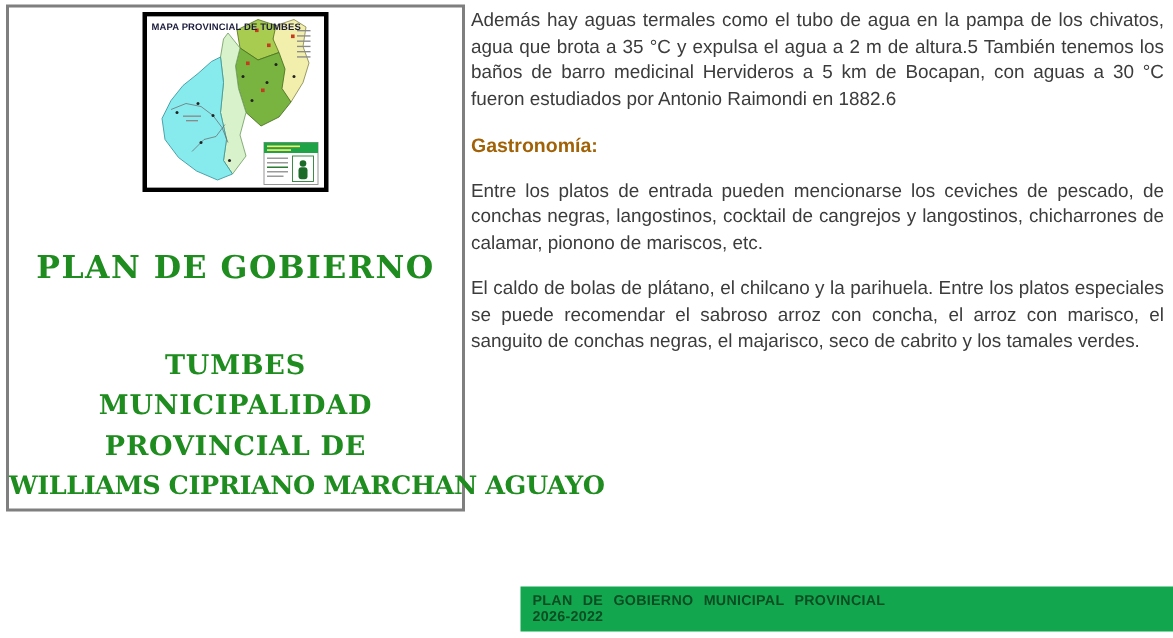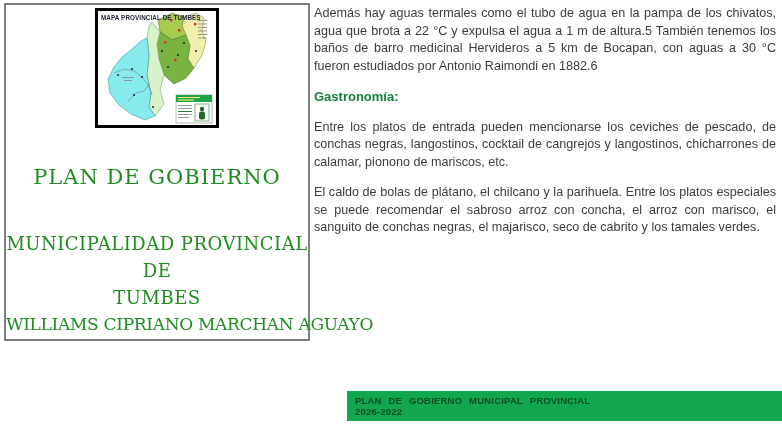--- a/index.html
+++ b/index.html
@@ -7,29 +7,29 @@
         font-family:"Liberation Sans",sans-serif;}
 
   
   .left-panel{position:absolute;left:4px;top:3px;width:302px;height:334px;
               border:2px solid #7f7f7f;background:#ffffff;}
   .map-frame{position:absolute;left:89px;top:3px;width:118px;height:114px;
              border:3px solid #000;background:#fff;}
   .map-frame svg{display:block;}
 
   .green-title{position:absolute;left:0;width:100%;text-align:center;
-               font-family:"DejaVu Serif",serif;font-weight:normal;color:#1e8c1e;}
+               font-family:"DejaVu Serif",serif;font-weight:bold;color:#1e8c1e;}
   .gt1{top:160px;font-size:21px;letter-spacing:1px;}
   .gt2{top:225px;font-size:18px;line-height:27px;letter-spacing:.5px;}
   .gt3{top:309px;font-size:17px;letter-spacing:-.3px;white-space:nowrap;}
 
   
   .content{position:absolute;left:314px;top:5px;width:462px;color:#3c3c3c;}
   .content p{margin:0 0 13px 0;text-align:justify;font-size:12.6px;line-height:17.5px;}
-  .content p.bold{font-weight:bold;color:#15803d;font-size:13px;}
+  .content p.bold{font-weight:bold;color:#a16207;font-size:13px;}
 
   
   .footer{position:absolute;left:308px;top:391px;width:472px;height:30px;
           background:#12a74e;display:flex;align-items:center;justify-content:space-between;
           box-sizing:border-box;padding:0 12px 0 8px;margin-left:39px;}
   .footer-text{color:#0b4d22;font-weight:bold;font-size:9.5px;line-height:11.5px;
                word-spacing:4px;letter-spacing:.2px;}
   .footer-page{color:#0b4d22;font-weight:normal;font-size:9.5px;}
 </style>
 </head>
@@ -96,29 +96,29 @@
           <rect x="101" y="100.5" width="6" height="8" rx="2" fill="#1d6b28"></rect>
         </g>
 
         <text x="3" y="9" font-family="Liberation Sans, sans-serif" font-size="6.3" font-weight="bold" fill="#1b1b3c" letter-spacing="0.1">MAPA PROVINCIAL DE TUMBES</text>
       </svg>
     </div>
 
     <div class="green-title gt1">PLAN DE GOBIERNO</div>
 
     <div class="green-title gt2">
+      <div>TUMBES</div>
       <div>MUNICIPALIDAD PROVINCIAL DE</div>
-      <div>TUMBES</div>
     </div>
 
     <div class="green-title gt3">WILLIAMS CIPRIANO MARCHAN AGUAYO</div>
   </div>
 
   <div class="content">
-    <p>Además hay aguas termales como el tubo de agua en la pampa de los chivatos, agua que brota a 22 °C y expulsa el agua a 1 m de altura.5 También tenemos los baños de barro medicinal Hervideros a 5 km de Bocapan, con aguas a 30 °C fueron estudiados por Antonio Raimondi en 1882.6</p>
+    <p>Además hay aguas termales como el tubo de agua en la pampa de los chivatos, agua que brota a 35 °C y expulsa el agua a 2 m de altura.5 También tenemos los baños de barro medicinal Hervideros a 5 km de Bocapan, con aguas a 30 °C fueron estudiados por Antonio Raimondi en 1882.6</p>
     <p class="bold">Gastronomía:</p>
     <p>Entre los platos de entrada pueden mencionarse los ceviches de pescado, de conchas negras, langostinos, cocktail de cangrejos y langostinos, chicharrones de calamar, pionono de mariscos, etc.</p>
     <p>El caldo de bolas de plátano, el chilcano y la parihuela. Entre los platos especiales se puede recomendar el sabroso arroz con concha, el arroz con marisco, el sanguito de conchas negras, el majarisco, seco de cabrito y los tamales verdes.</p>
   </div>
 
   <div class="footer">
     <div class="footer-text">
       <div>PLAN DE GOBIERNO MUNICIPAL PROVINCIAL</div>
       <div>2026-2022</div>
     </div>

